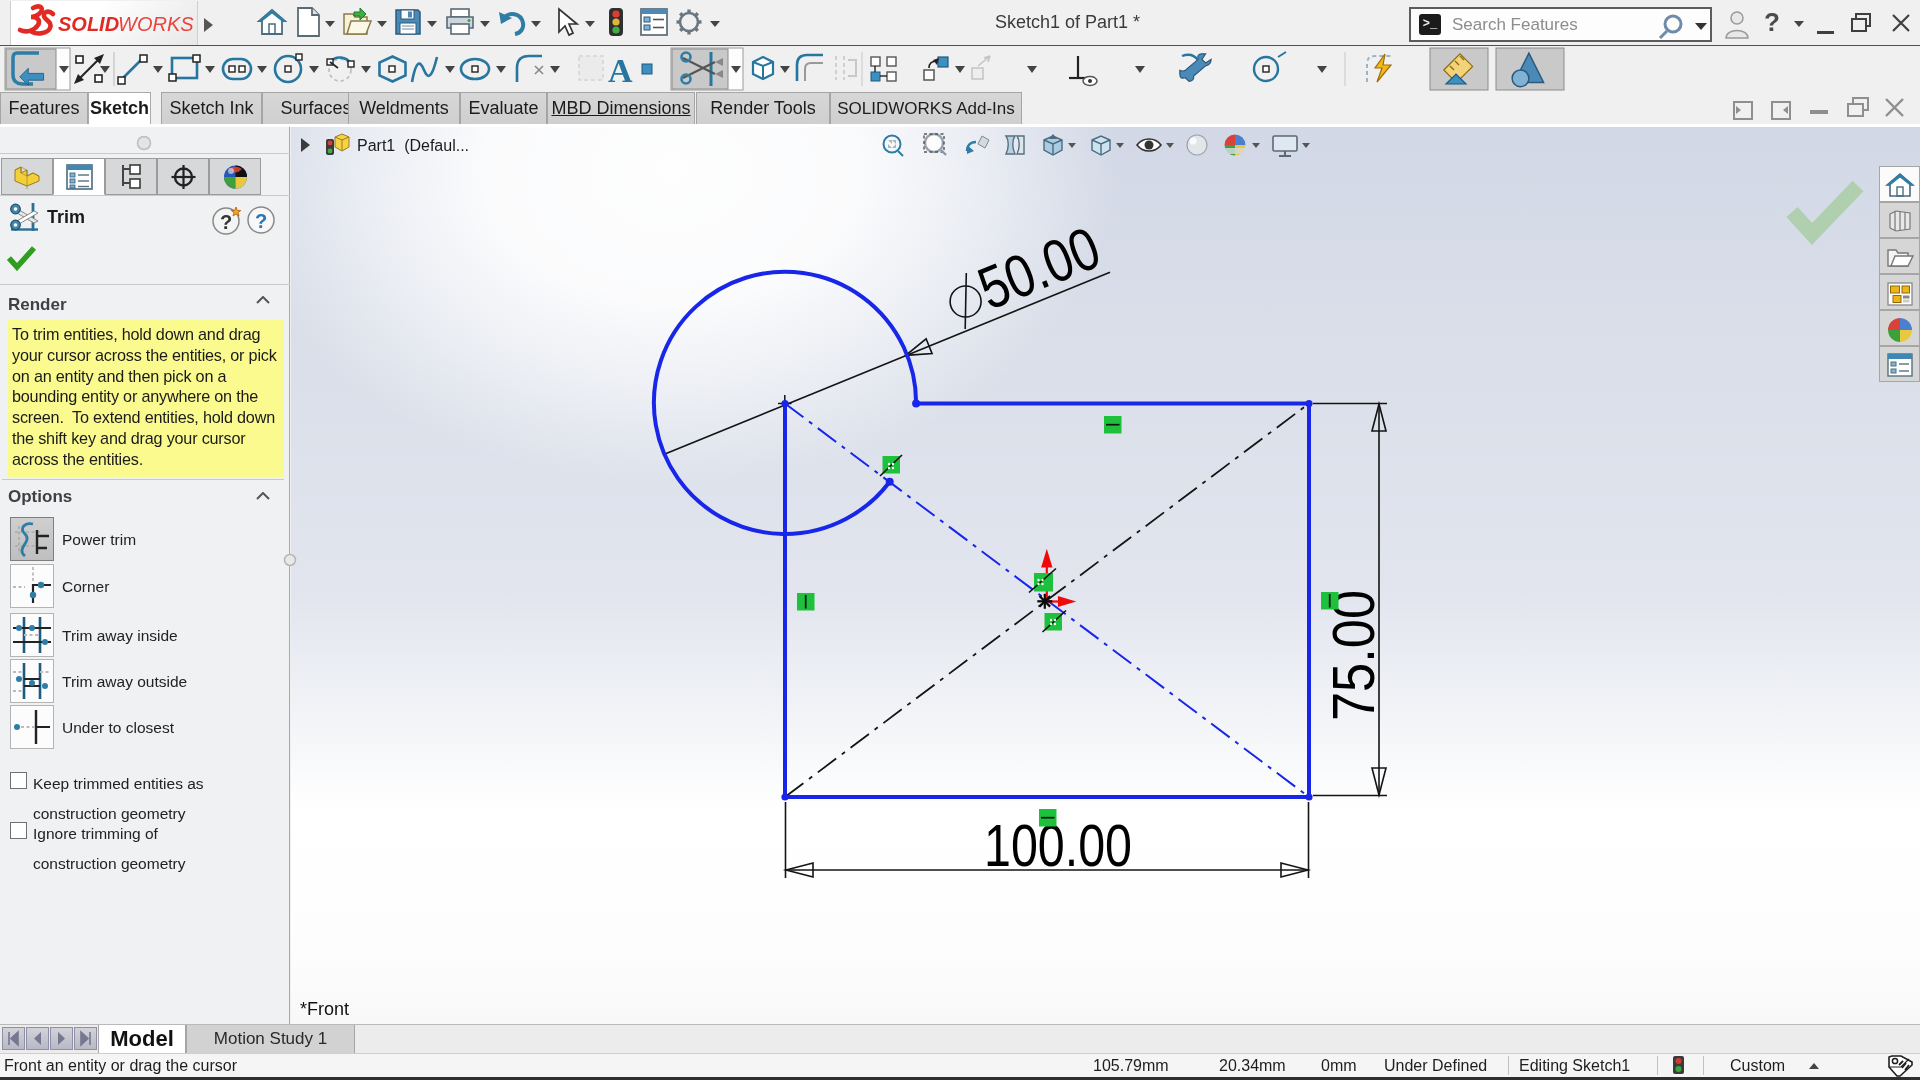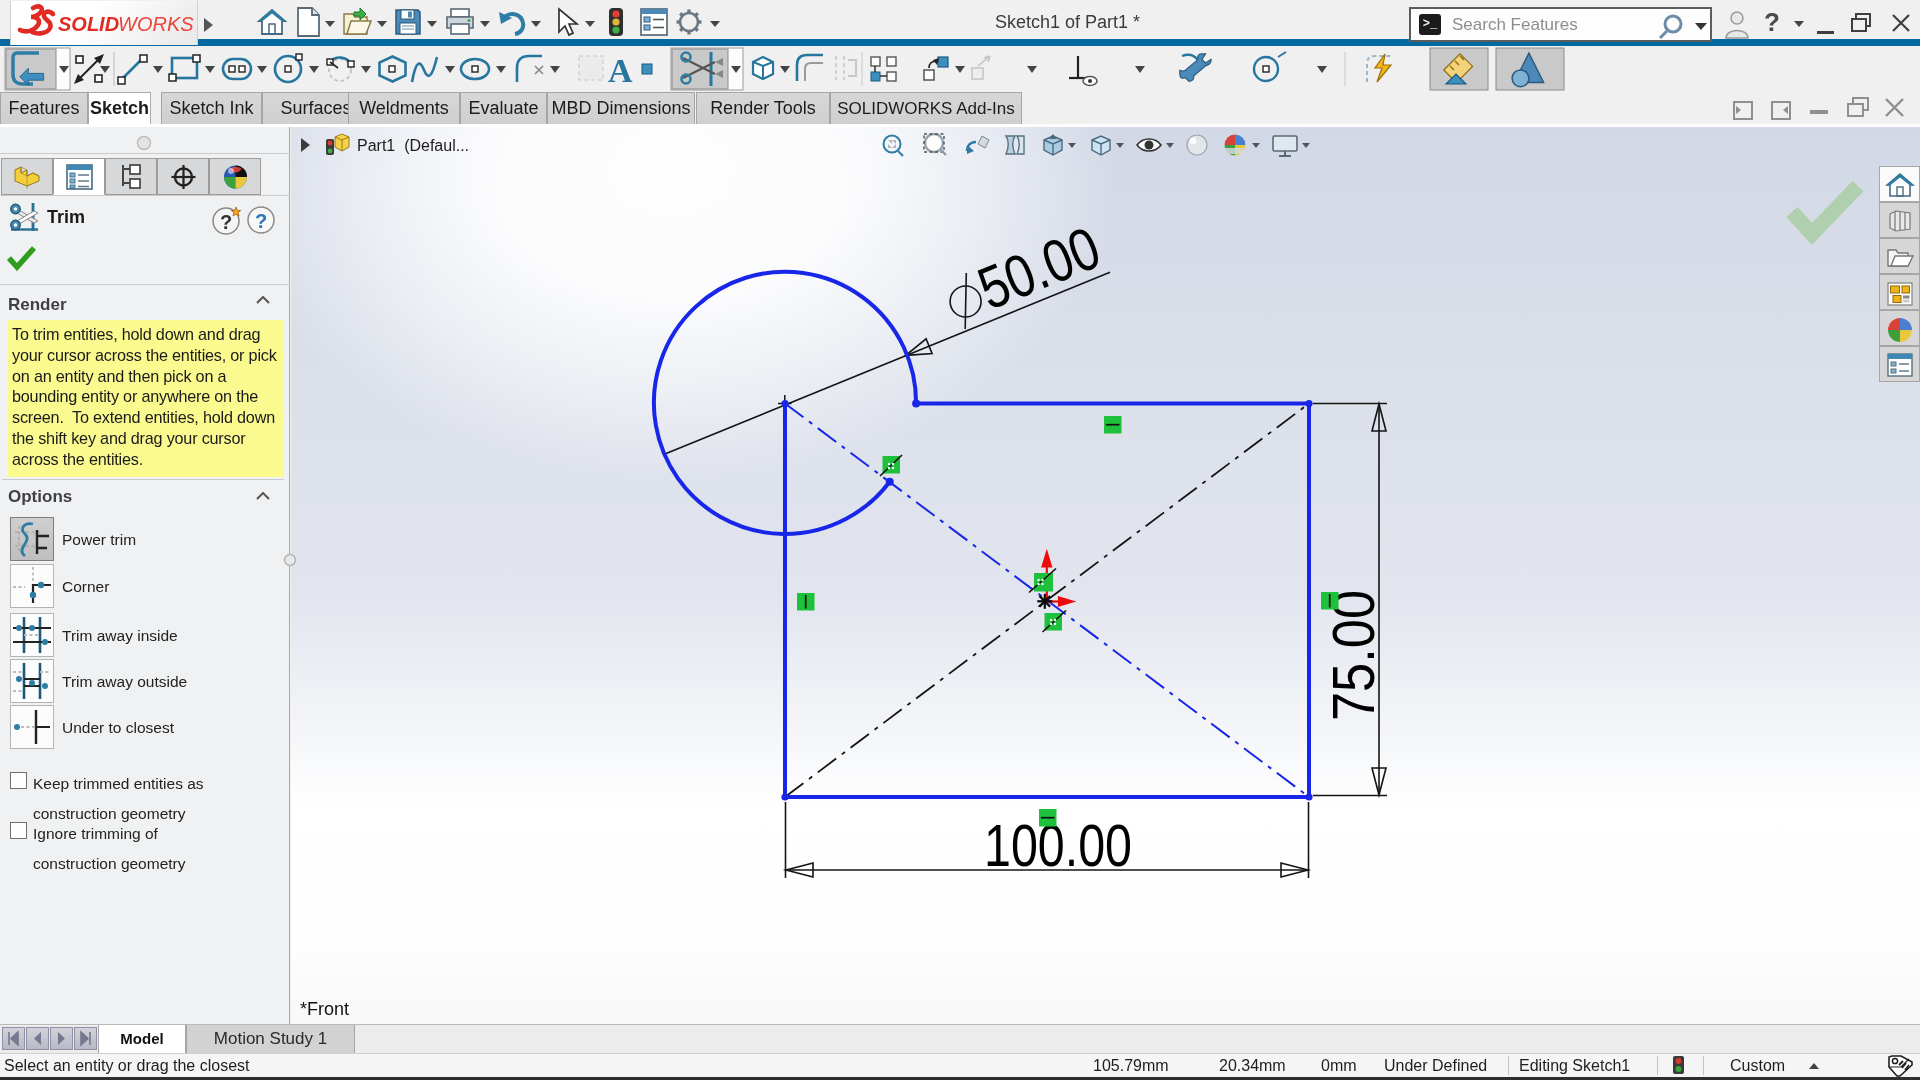--- a/index.html
+++ b/index.html
@@ -1,21 +1,21 @@
 <!DOCTYPE html>
 <html><head>
 <meta charset="utf-8">
 <style>
 * { margin:0; padding:0; box-sizing:border-box; }
 html,body { width:1920px; height:1080px; overflow:hidden; font-family:"Liberation Sans",sans-serif; background:#f0f0f1; }
 .abs { position:absolute; }
 #page { position:relative; width:1920px; height:1080px; }
 
 
-#titlebar { position:absolute; left:0; top:0; width:1920px; height:46px; background:#f0f0f1; border-bottom:7px solid #0369a1; }
+#titlebar { position:absolute; left:0; top:0; width:1920px; height:46px; background:#f0f0f1; border-bottom:1px solid #0369a1; }
 #logo { position:absolute; left:10px; top:1px; width:188px; height:44px; background:linear-gradient(135deg,#ffffff 40%,#e8e8e8 100%); border-left:1px solid #cfcfcf; border-right:1px solid #cfcfcf; }
 #menuArrow { position:absolute; left:204px; top:18px; width:0; height:0; border-left:9px solid #555; border-top:7px solid transparent; border-bottom:7px solid transparent; }
 #titleText { position:absolute; left:995px; top:12px; font-size:18px; color:#3b3b3b; }
 #searchBox { position:absolute; left:1409px; top:7px; width:303px; height:35px; background:#fdfdfd; border:2px solid #5c5c5c; }
 #searchBox .term { position:absolute; left:8px; top:5px; width:22px; height:21px; background:#1b1b1b; border-radius:3px; color:#eee; font-size:12px; font-weight:bold; line-height:21px; text-align:center; font-family:"Liberation Mono",monospace;}
 #searchBox .ph { position:absolute; left:41px; top:6px; font-size:17px; color:#8d8d8d; }
 
 #toolbar2 { position:absolute; left:0; top:46px; width:1920px; height:46px; background:#f0f0f1; }
 
 
@@ -43,21 +43,21 @@
 #viewport { position:absolute; left:291px; top:127px; width:1629px; height:897px;
   background:
    radial-gradient(ellipse 620px 440px at 380px 40px, rgba(255,255,255,0.97) 0%, rgba(255,255,255,0.9) 30%, rgba(255,255,255,0.52) 50%, rgba(255,255,255,0) 72%),
    linear-gradient(180deg, #d2d8e6 0%, #dadfe9 26%, #e2e5ee 52%, #f2f4f7 66%, #ffffff 76%, #fdfdfd 92%, #f8f8f9 100%);
 }
 #front { position:absolute; left:300px; top:999px; font-size:18px; font-weight:normal; color:#111; }
 
 
 #modeltabs { position:absolute; left:0; top:1024px; width:1920px; height:29px; background:#ececec; border-top:1px solid #b9b9b9; }
 .navbtn { position:absolute; top:2px; width:23px; height:23px; background:linear-gradient(180deg,#d2d2da,#b9b9c6); border:1px solid #8f8fa5; }
-#mtab1 { position:absolute; left:98px; top:0; width:88px; height:45px; background:#fff; border:1px solid #a5a5a5; border-top:none; font-weight:bold; font-size:15px; text-align:center; line-height:28px; color:#111; }
+#mtab1 { position:absolute; left:98px; top:0; width:88px; height:45px; background:#fff; border:1px solid #a5a5a5; border-top:none; font-weight:bold; font-size:22px; text-align:center; line-height:28px; color:#111; }
 #mtab2 { position:absolute; left:186px; top:0; width:169px; height:29px; background:#d2d2d2; border:1px solid #a5a5a5; border-top:none; font-size:17px; text-align:center; line-height:28px; color:#2a2a2a; }
 
 
 #statusbar { position:absolute; left:0; top:1053px; width:1920px; height:24px; background:#f5f5f6; border-top:1px solid #cfcfcf; font-size:16px; color:#1e1e1e; }
 #statusbar span { position:absolute; top:3px; }
 #winbottom { position:absolute; left:0; top:1077px; width:1920px; height:3px; background:#2e2e2e; }
 
 
 .rtab { position:absolute; left:1879px; width:41px; height:36px; background:#d6d6d6; border:1px solid #a6a6a6; }
 .rtab.active { background:#fbfbfb; }
@@ -375,21 +375,21 @@
 </svg>
 </div>
 
 <div id="cmdtabs">
   <div class="ctab" style="left:0px;width:88px;">Features</div>
   <div class="ctab active" style="left:88px;width:63px;">Sketch</div>
   <div class="ctab" style="left:161px;width:101px;">Sketch Ink</div>
   <div class="ctab" style="left:262px;width:108px;">Surfaces</div>
   <div class="ctab" style="left:348px;width:112px;">Weldments</div>
   <div class="ctab" style="left:460px;width:87px;">Evaluate</div>
-  <div class="ctab" style="left:547px;width:148px;">MBD Dimensions</div>
+  <div class="ctab" style="left:547px;width:148px;text-decoration:underline;">MBD Dimensions</div>
   <div class="ctab" style="left:696px;width:134px;">Render Tools</div>
   <div class="ctab" style="left:830px;width:192px;font-size:17px;white-space:nowrap;">SOLIDWORKS Add-Ins</div>
 
   <svg class="abs" style="left:1733px;top:9px" width="20" height="19" viewBox="0 0 20 19">
         <rect x="1" y="1" width="18" height="17" fill="none" stroke="#8f8f8f" stroke-width="2"></rect>
         <path d="M8 9 L3 5 L3 13 Z" fill="#8f8f8f"></path>
       </svg>
   <svg class="abs" style="left:1771px;top:9px" width="20" height="19" viewBox="0 0 20 19">
         <rect x="1" y="1" width="18" height="17" fill="none" stroke="#8f8f8f" stroke-width="2"></rect>
         <path d="M12 9 L17 5 L17 13 Z" fill="#8f8f8f"></path>
@@ -809,21 +809,21 @@
           <path d="M7 4 L14 10.5 L7 17 Z" fill="#77778f"></path>
         </svg></div>
   <div class="navbtn" style="left:74px"><svg width="21" height="21" viewBox="0 0 21 21">
           <path d="M15 4 L15 17 M6 4 L13 10.5 L6 17 Z" fill="#77778f" stroke="#77778f" stroke-width="1.6"></path>
         </svg></div>
   <div id="mtab1">Model</div>
   <div id="mtab2">Motion Study 1</div>
 </div>
 
 <div id="statusbar">
-  <span style="left:4px">Select an entity or drag the closest</span>
+  <span style="left:4px">Front an entity or drag the cursor</span>
   <span style="left:1093px">105.79mm</span>
   <span style="left:1219px">20.34mm</span>
   <span style="left:1321px">0mm</span>
   <span style="left:1384px">Under Defined</span>
   <span style="left:1519px">Editing Sketch1</span>
   <span style="left:1730px">Custom</span>
   <div class="abs" style="left:1508px;top:2px;width:1px;height:19px;background:#c2c2c2"></div>
   <div class="abs" style="left:1657px;top:2px;width:1px;height:19px;background:#c2c2c2"></div>
   <div class="abs" style="left:1703px;top:2px;width:1px;height:19px;background:#c2c2c2"></div>
   <svg class="abs" style="left:1672px;top:2px" width="13" height="19" viewBox="0 0 13 19">

